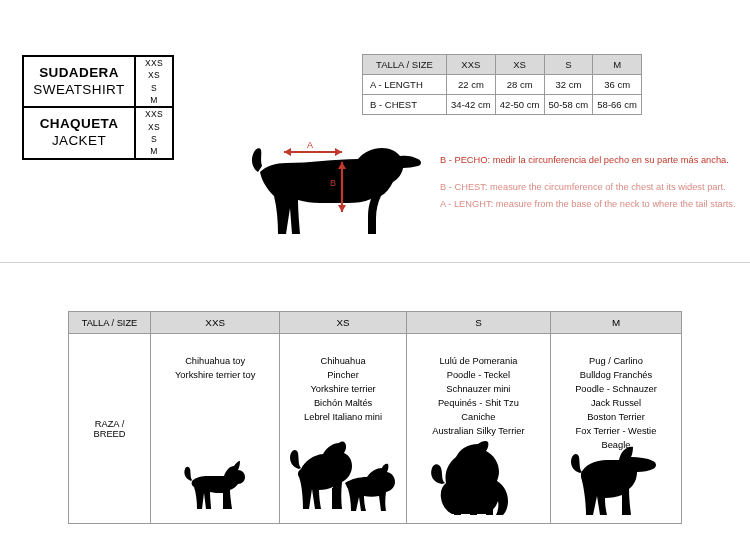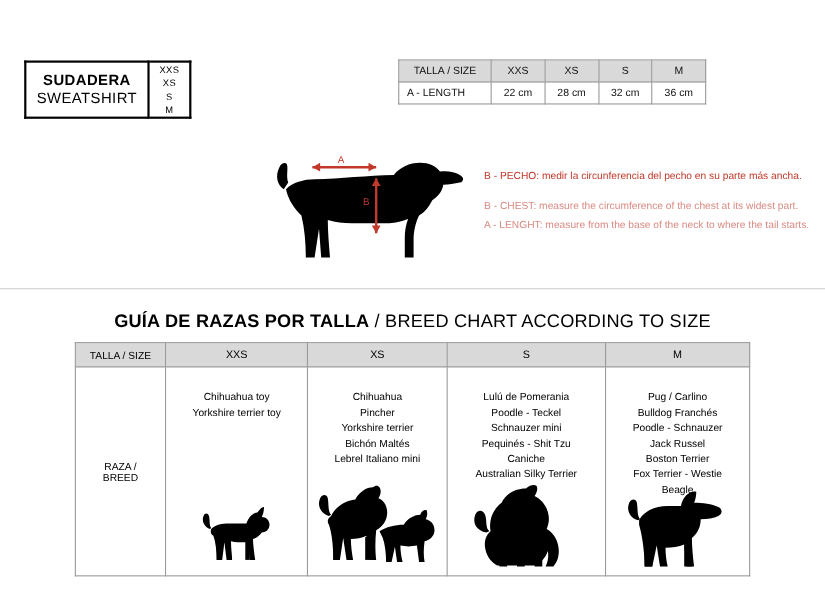--- a/index.html
+++ b/index.html
@@ -164,40 +164,59 @@
           <div class="es">SUDADERA</div>
           <div class="en">SWEATSHIRT</div>
         </td>
         <td class="pt-sizes">
           <div style="white-space:pre-line">XXS
 XS
 S
 M</div>
         </td>
       </tr>
+      <tr>
+        <td class="pt-name">
+          <div class="es">CHAQUETA</div>
+          <div class="en">JACKET</div>
+        </td>
+        <td class="pt-sizes">
+          <div style="white-space:pre-line">XXS
+XS
+S
+M</div>
+        </td>
+      </tr>
     </tbody>
   </table>
 
   <table class="measure-table">
     <thead>
       <tr>
         <th>TALLA / SIZE</th>
         <th>XXS</th>
         <th>XS</th>
         <th>S</th>
         <th>M</th>
       </tr>
     </thead>
     <tbody>
       <tr>
         <td>A - LENGTH</td>
         <td>22 cm</td>
         <td>28 cm</td>
         <td>32 cm</td>
         <td>36 cm</td>
+      </tr>
+      <tr>
+        <td>B - CHEST</td>
+        <td>34-42 cm</td>
+        <td>42-50 cm</td>
+        <td>50-58 cm</td>
+        <td>58-66 cm</td>
       </tr>
     </tbody>
   </table>
 
   <div class="dog-art">
     <svg width="180" height="110" viewBox="0 0 180 110">
 
       <path fill="#000000" d="
         M10,34
         C16,28 26,25 36,25
@@ -243,23 +262,20 @@
   <div class="legend">
     <div class="es-line">B - PECHO: medir la circunferencia del pecho en su parte más ancha.</div>
     <div class="en-block">
       <div class="en-line">B - CHEST: measure the circumference of the chest at its widest part.</div>
       <div class="en-line">A - LENGHT: measure from the base of the neck to where the tail starts.</div>
     </div>
   </div>
 
   <div class="divider"></div>
 
-  <div class="breed-title">
-    <span class="b">GUÍA DE RAZAS POR TALLA</span><span> / </span><span>BREED CHART ACCORDING TO SIZE</span>
-  </div>
 
   <table class="breed-table">
     <thead>
       <tr>
         <th class="col-label">TALLA / SIZE</th>
         <th>XXS</th>
         <th>XS</th>
         <th>S</th>
         <th>M</th>
       </tr>

